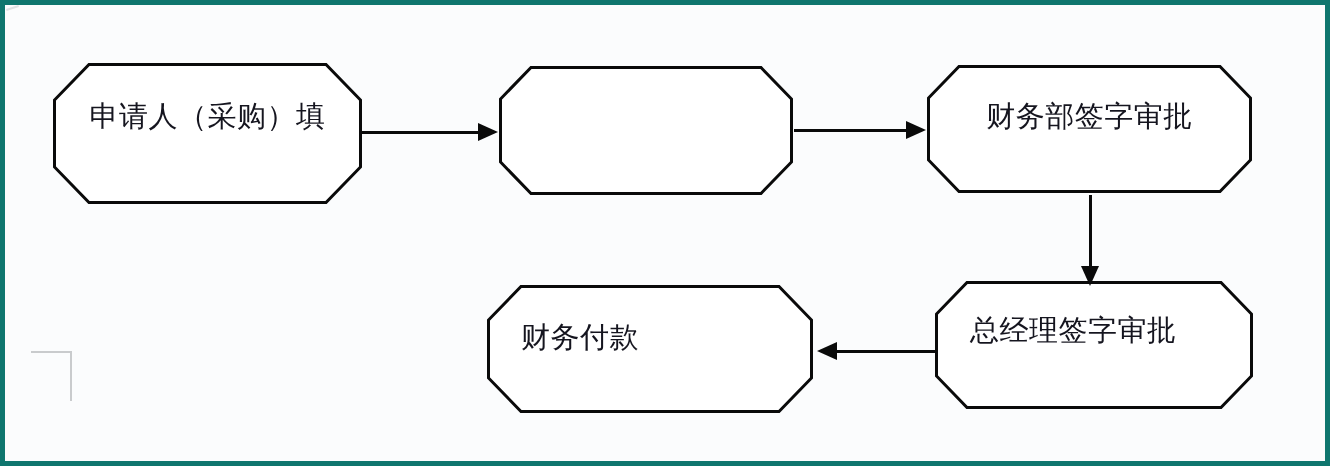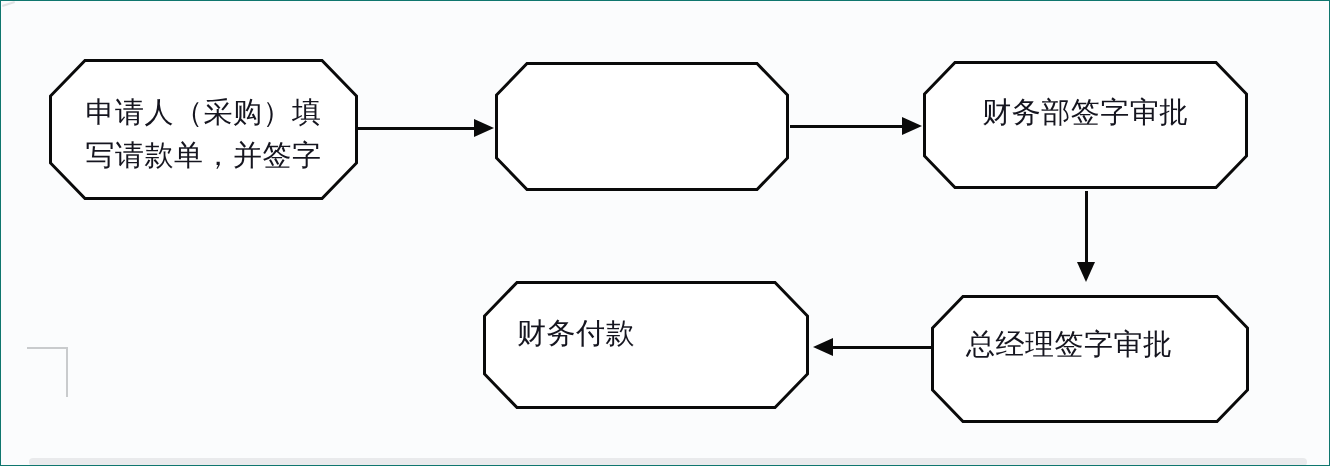--- a/index.html
+++ b/index.html
@@ -12,21 +12,21 @@
   }
   * { margin: 0; padding: 0; box-sizing: border-box; }
   html, body { background: #ffffff; }
   body { font-family: "Liberation Sans", "DejaVu Sans", sans-serif; }
 
   .canvas {
     position: relative;
     width: 1330px;
     height: 466px;
     background: var(--bg);
-    border: 1px solid #0f766e;
+    border: 5px solid #0f766e;
     overflow: hidden;
   }
 
   .node { position: absolute; }
   .node svg { position: absolute; left: 0; top: 0; display: block; }
   .node polygon {
     fill: var(--fill);
     stroke: var(--stroke);
     stroke-width: 3;
     stroke-linejoin: miter;
@@ -42,21 +42,21 @@
   .label.multiline { line-height: 43px; text-align: center; left: 0; right: 0; }
   .label.centered { left: 0; right: 0; text-align: center; }
 
   
   #node-applicant          { left: 48px;  top: 58px;  width: 309px; height: 141px; }
   #node-applicant .label   { top: 32px; }
   #node-finance-approval   { left: 494px; top: 61px;  width: 294px; height: 129px; }
   #node-finance-approval .label { top: 33px; }
   #node-deputy-gm-approval { left: 922px; top: 60px;  width: 325px; height: 128px; }
   #node-deputy-gm-approval .label { top: 36px; }
-  #node-gm-approval        { left: 930px; top: 294px; width: 346px; height: 128px; text-decoration: underline; }
+  #node-gm-approval        { left: 930px; top: 276px; width: 346px; height: 128px; text-decoration: underline; }
   #node-gm-approval .label { top: 34px; left: 35px; }
   #node-finance-payment    { left: 482px; top: 280px; width: 356px; height: 128px; }
   #node-finance-payment .label { top: 37px; left: 34px; }
 
   
   .edge-line { position: absolute; background: var(--stroke); }
   .edge-head { position: absolute; width: 0; height: 0; }
   .head-right { border-top: 9px solid transparent; border-bottom: 9px solid transparent; border-left: 20px solid var(--stroke); }
   .head-left  { border-top: 9px solid transparent; border-bottom: 9px solid transparent; border-right: 20px solid var(--stroke); }
   .head-down  { border-left: 9px solid transparent; border-right: 9px solid transparent; border-top: 20px solid var(--stroke); }
@@ -83,21 +83,20 @@
 <body>
 
 <div class="canvas">
 
   <div class="node" id="node-applicant">
     <svg width="309" height="141" viewBox="0 0 309 141" aria-hidden="true">
       <polygon points="36,1.5 273,1.5 307.5,37 307.5,104 273,139.5 36,139.5 1.5,104 1.5,37"></polygon>
     </svg>
     <div class="label multiline">
       <div>申请人（采购）填</div>
-      <div>写请款单，并签字</div>
     </div>
   </div>
 
   <div class="node" id="node-finance-approval">
     <svg width="294" height="129" viewBox="0 0 294 129" aria-hidden="true">
       <polygon points="32,1.5 262,1.5 292.5,33 292.5,96 262,127.5 32,127.5 1.5,96 1.5,33"></polygon>
     </svg>
   </div>
 
   <div class="node" id="node-deputy-gm-approval">

